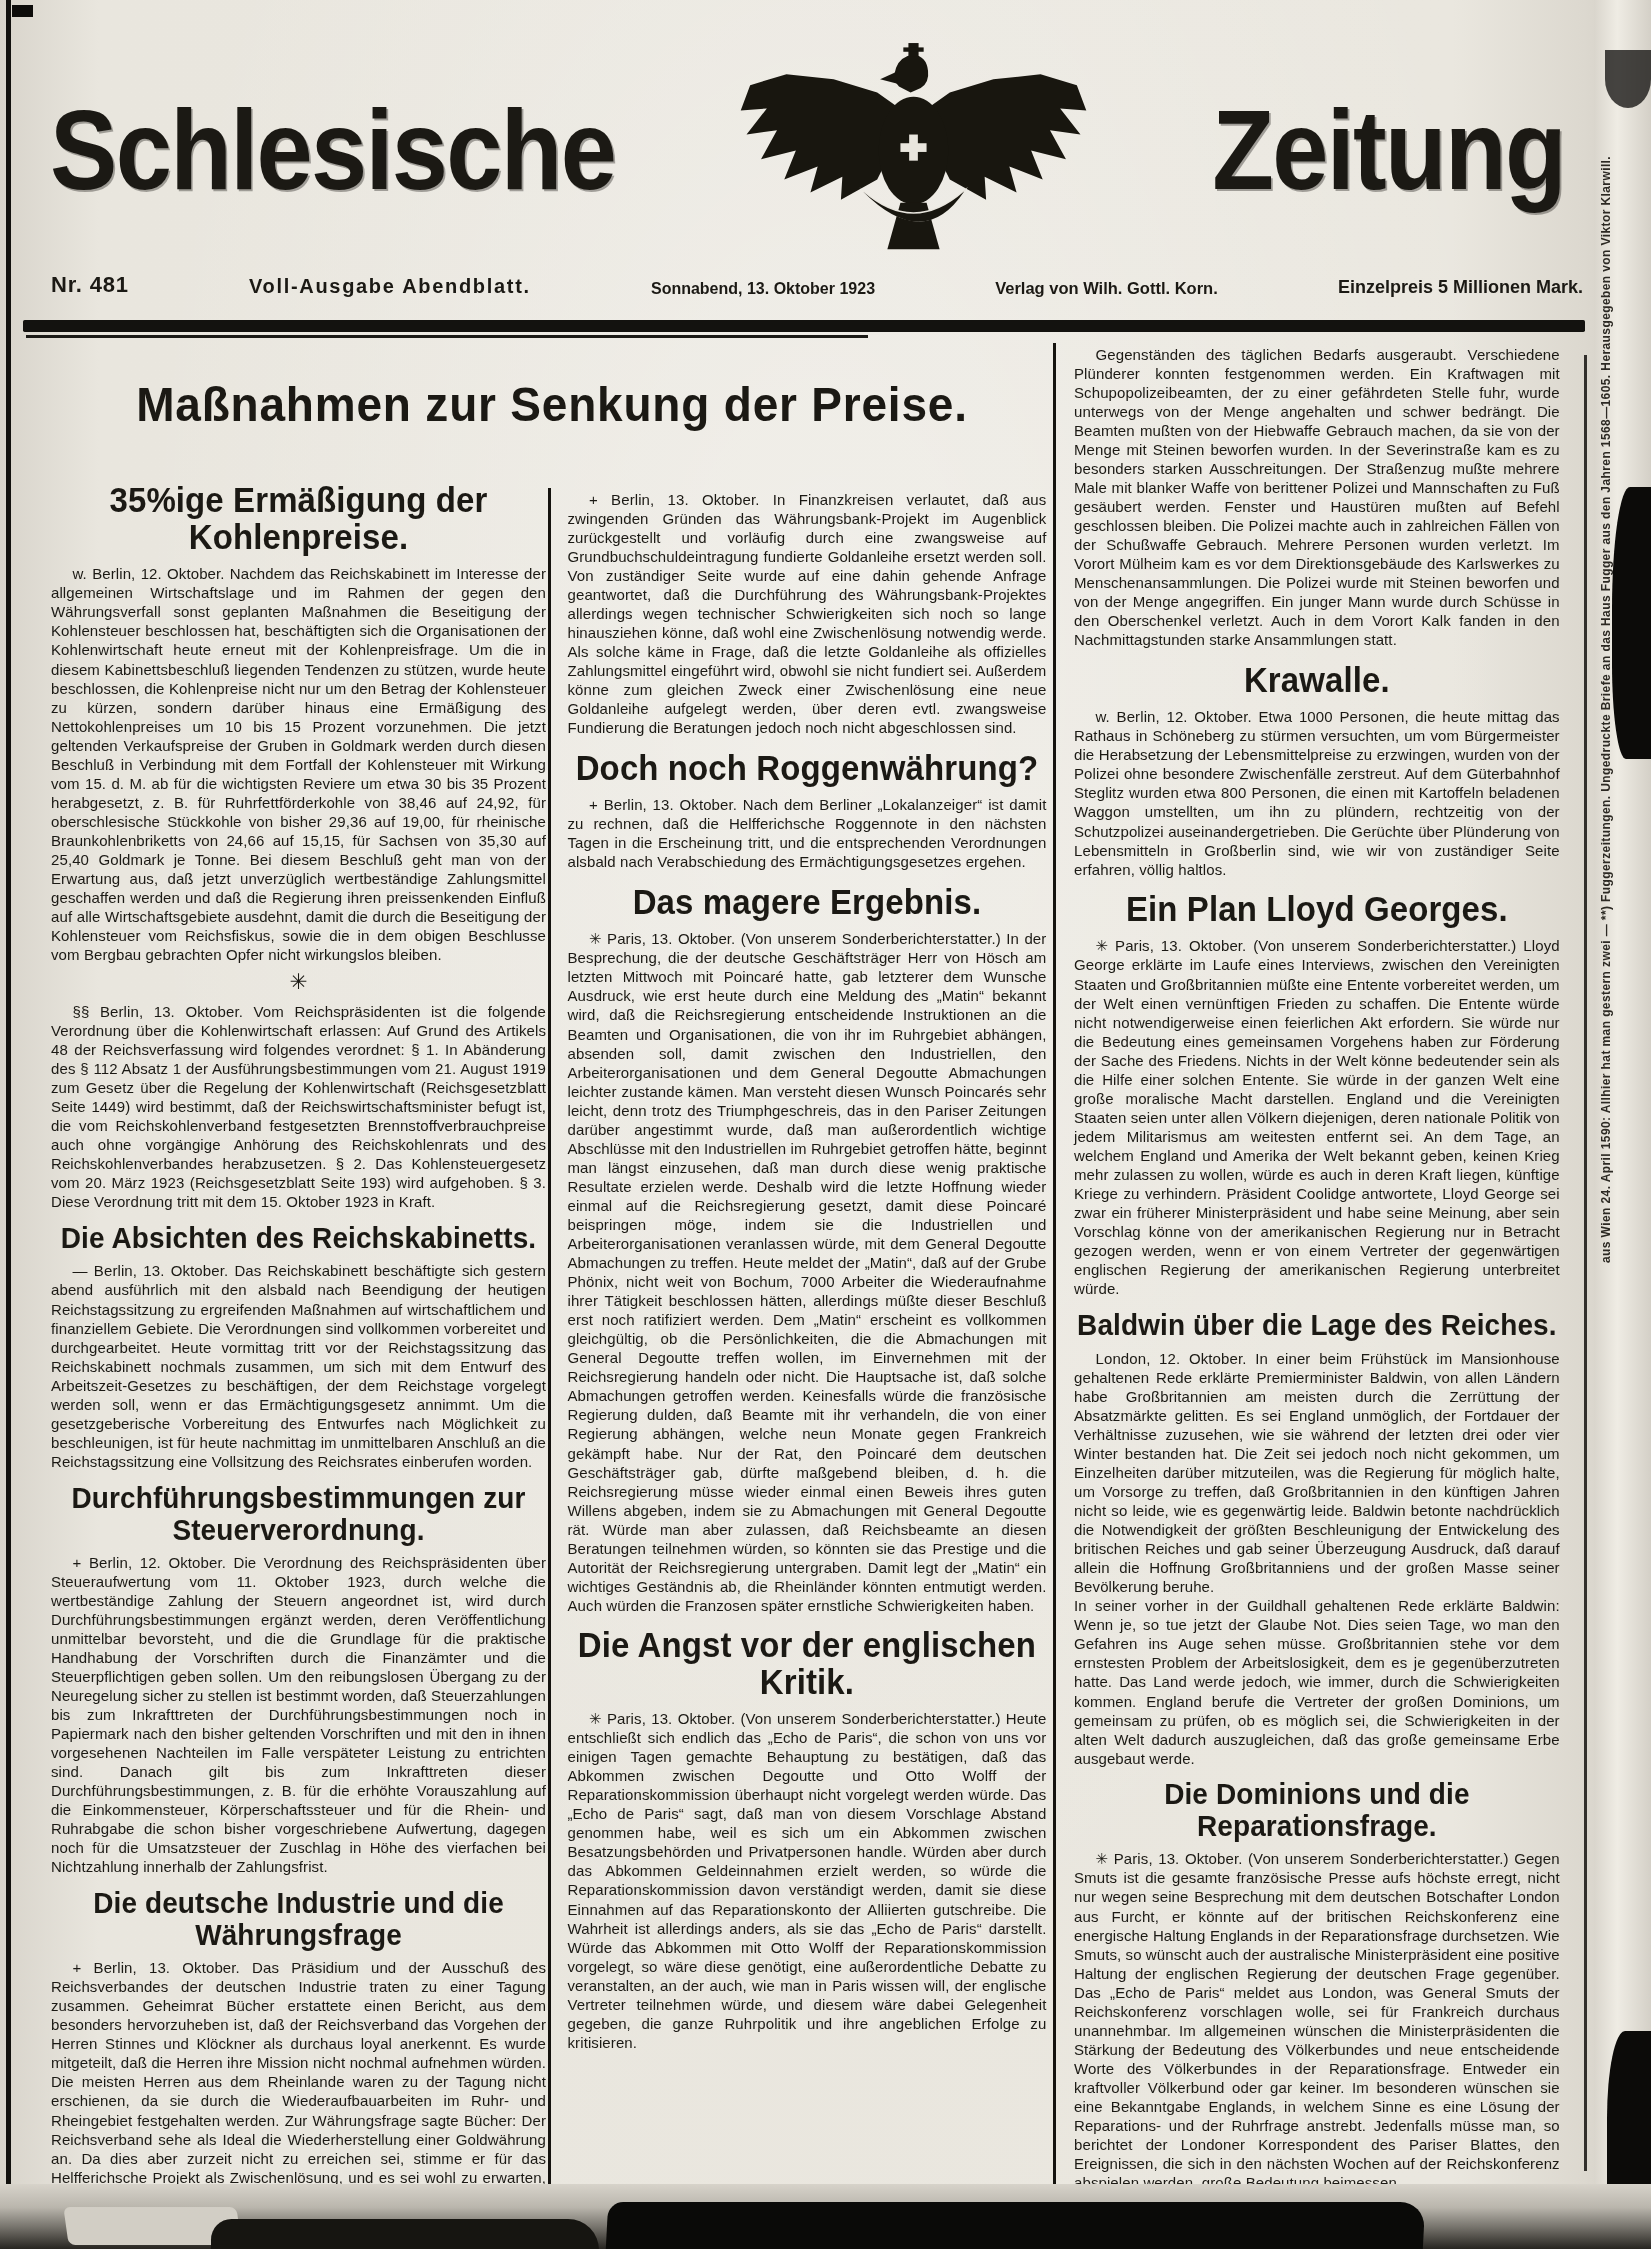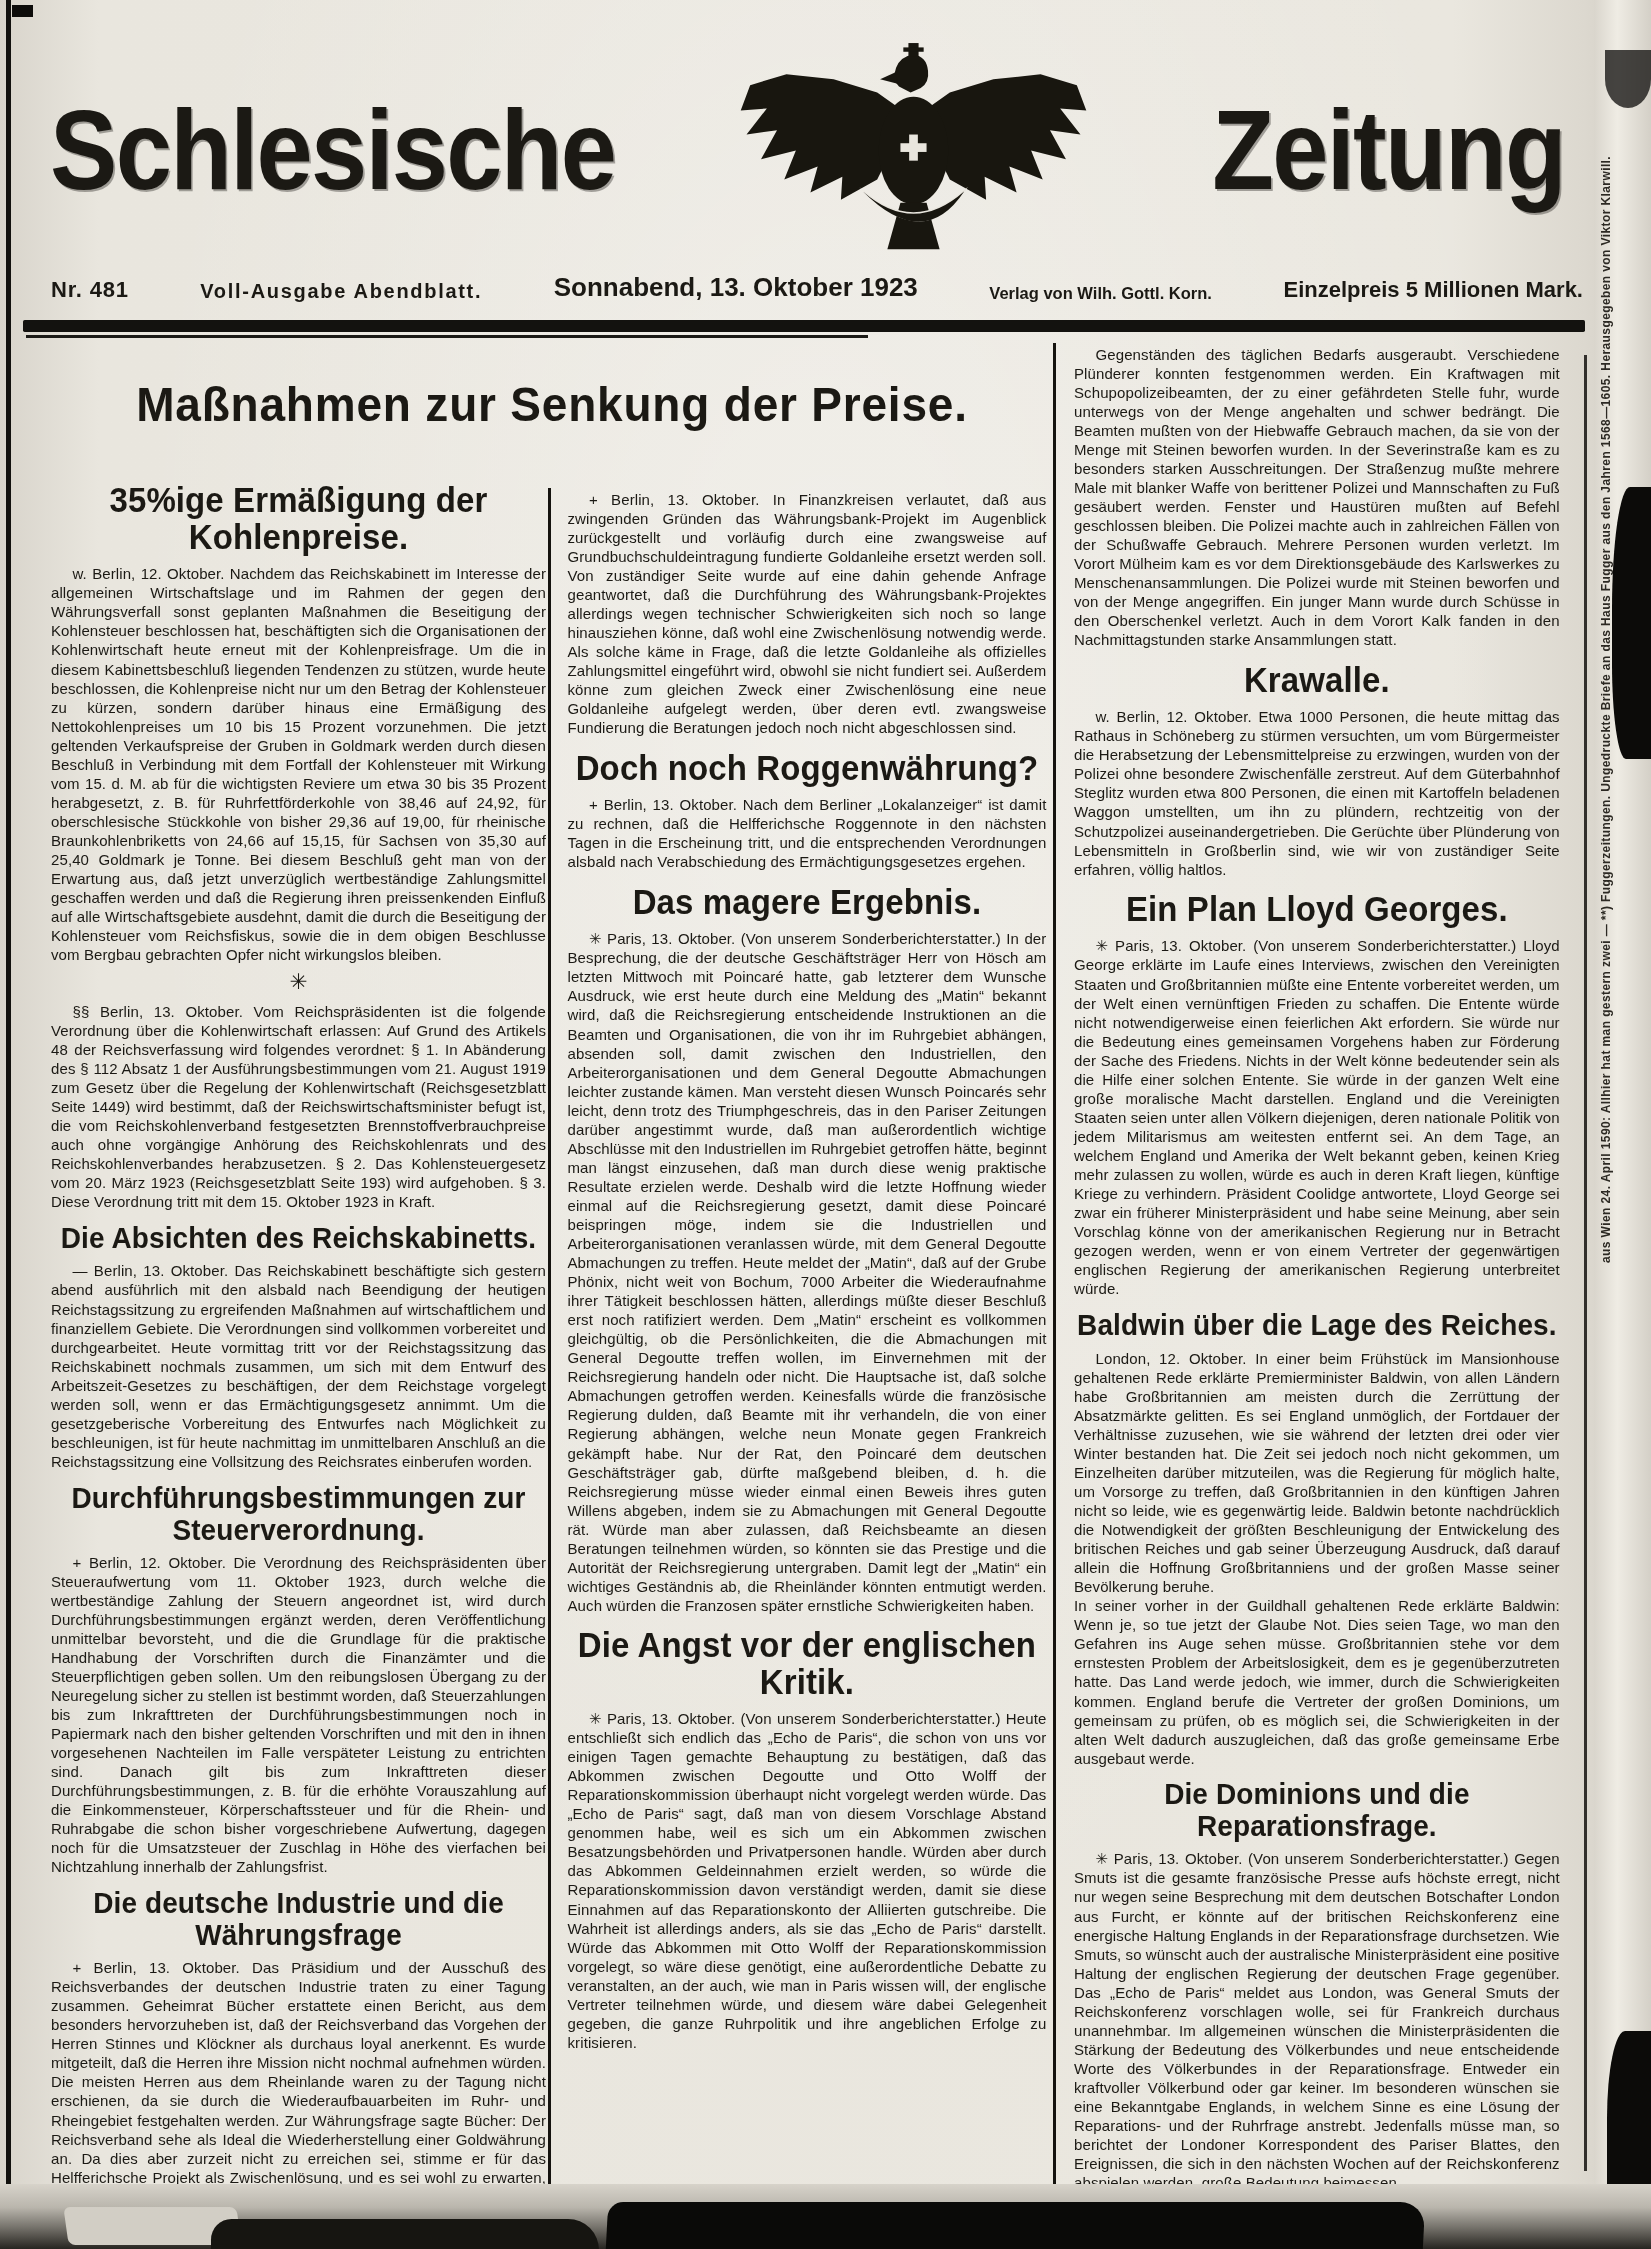--- a/index.html
+++ b/index.html
@@ -34,23 +34,23 @@
   
   .masthead{position:absolute;left:50px;top:31px;width:1515px;height:239px;
         display:flex;align-items:center;justify-content:space-between;}
   .mast-title{font-weight:bold;font-size:101px;letter-spacing:-1.7px;transform:scaleY(1.12);
         text-shadow:1.7px 1.7px 0 rgba(20,18,14,.35);white-space:nowrap;}
   .eagle{width:363px;height:223px;flex:0 0 auto;margin:0 8.3px;}
   .dateline{position:absolute;left:51px;top:272px;width:1532px;display:flex;
         align-items:flex-end;justify-content:space-between;font-weight:bold;}
   .dl-issue{font-size:22px;letter-spacing:0.8px;}
   .dl-edition{font-size:20px;letter-spacing:1.7px;}
-  .dl-date{font-size:26px;}
+  .dl-date{font-size:16px;}
   .dl-publisher{font-size:16.5px;}
-  .dl-price{font-size:22px;}
+  .dl-price{font-size:18px;}
   .mast-rule{position:absolute;left:23px;top:320px;width:1562px;height:11.6px;background:#13120f;
         border-radius:1.7px;}
   .mast-rule::after{content:"";position:absolute;left:3.3px;top:15px;width:842px;height:2.5px;background:#1b1a16;}
 
   
   .content{position:absolute;left:51px;top:343px;display:grid;
         grid-template-columns:497px 505px 510px;}
   .main-headline{grid-column:1/3;grid-row:1;text-align:center;font-weight:bold;
         font-size:46px;letter-spacing:0.8px;padding:3.3px 0 8.3px 0;transform:scaleY(1.05);}
   .col{overflow:hidden;font-size:15px;line-height:1.27;text-align:justify;letter-spacing:0.1px;}

